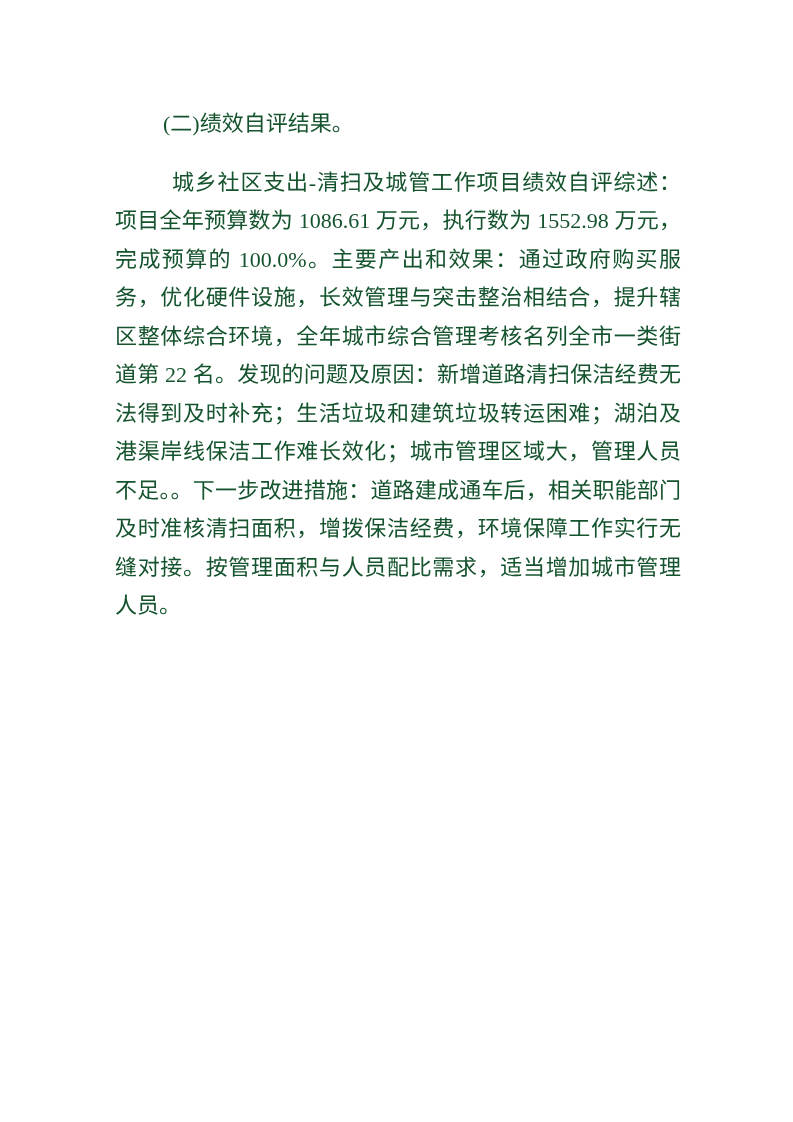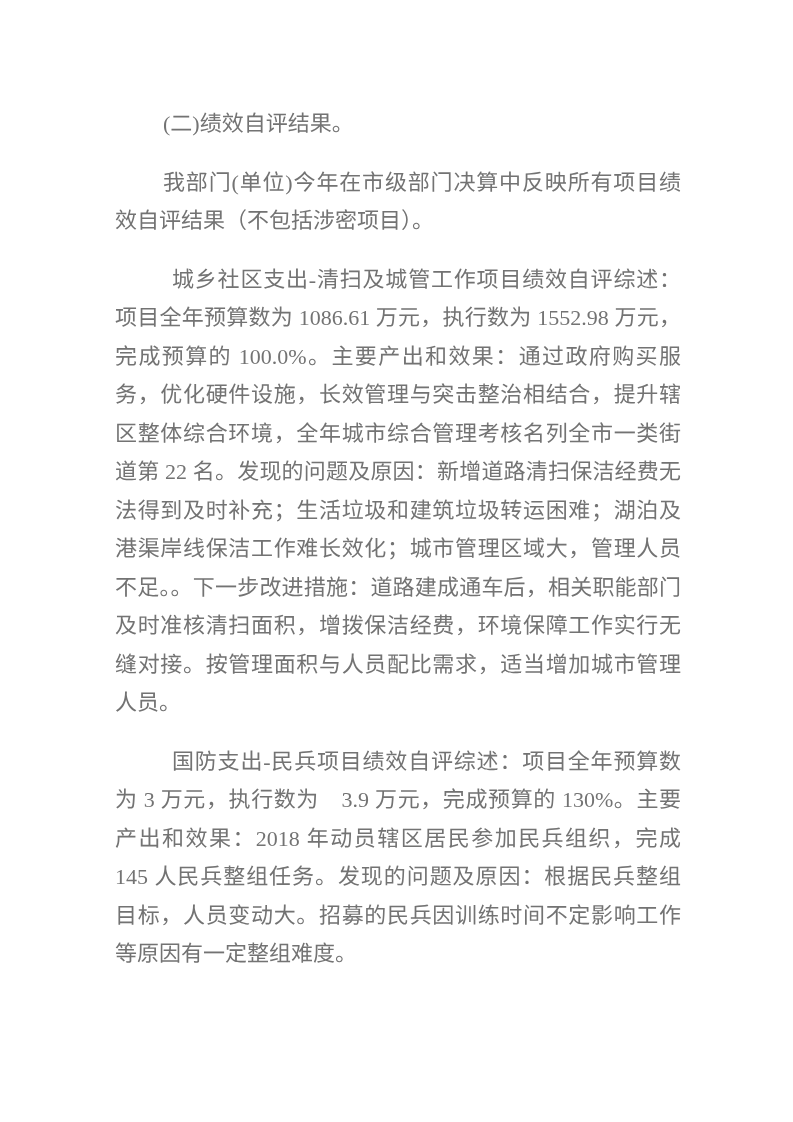--- a/index.html
+++ b/index.html
@@ -22,35 +22,33 @@
     position: absolute;
     left: 115px;
     top: 105px;
     width: 566px;
   }
   .para {
     margin: 0 0 20px 0;
     font-family: "Liberation Serif", "DejaVu Serif", serif;
     font-size: 22px;
     line-height: 38.5px;
-    color: #737373;
+    color: #14532d;
     text-align: justify;
     text-justify: inter-ideograph;
     word-break: normal;
   }
   .ind-2 {
     text-indent: 48px;
   }
   .ind-26 {
     text-indent: 57px;
   }
 </style>
 </head>
 <body>
 
 <div class="page">
   <div class="content">
     <p class="para ind-2">(二)绩效自评结果。</p>
-    <p class="para ind-2">我部门(单位)今年在市级部门决算中反映所有项目绩效自评结果（不包括涉密项目）。</p>
     <p class="para ind-26">城乡社区支出-清扫及城管工作项目绩效自评综述：项目全年预算数为 1086.61 万元，执行数为 1552.98 万元，完成预算的 100.0%。主要产出和效果：通过政府购买服务，优化硬件设施，长效管理与突击整治相结合，提升辖区整体综合环境，全年城市综合管理考核名列全市一类街道第 22 名。发现的问题及原因：新增道路清扫保洁经费无法得到及时补充；生活垃圾和建筑垃圾转运困难；湖泊及港渠岸线保洁工作难长效化；城市管理区域大，管理人员不足。。下一步改进措施：道路建成通车后，相关职能部门及时准核清扫面积，增拨保洁经费，环境保障工作实行无缝对接。按管理面积与人员配比需求，适当增加城市管理人员。</p>
-    <p class="para ind-26">国防支出-民兵项目绩效自评综述：项目全年预算数为 3 万元，执行数为　3.9 万元，完成预算的 130%。主要产出和效果：2018 年动员辖区居民参加民兵组织，完成 145 人民兵整组任务。发现的问题及原因：根据民兵整组目标，人员变动大。招募的民兵因训练时间不定影响工作等原因有一定整组难度。</p>
   </div>
 </div>
 
 </body></html>

